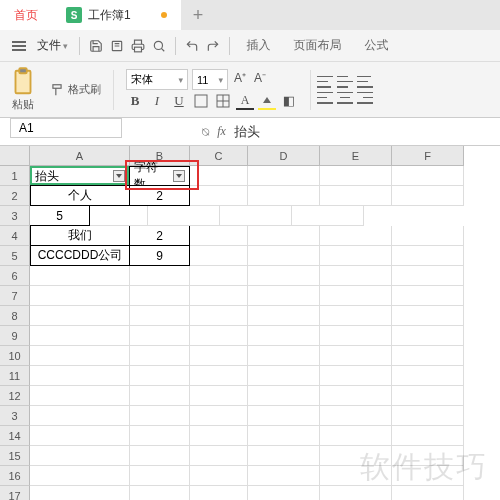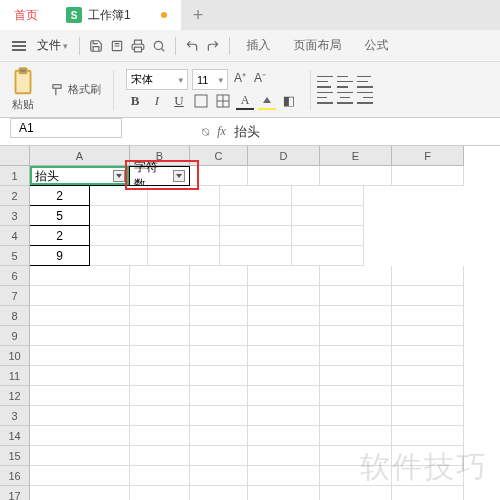--- a/index.html
+++ b/index.html
@@ -294,41 +294,44 @@
         <div class="cell data-border data-border-t" style="width: 60px; justify-content: space-between; padding: 0px 4px;">
           <span>字符数</span>
           <span class="filter-btn"></span>
         </div>
         <div class="cell" style="width: 58px;"></div>
         <div class="cell" style="width: 72px;"></div>
         <div class="cell" style="width: 72px;"></div>
         <div class="cell" style="width: 72px;"></div>
       </div>
       <div class="cell-row">
+        <div class="cell data-border data-border-l" style="width: 100px;">个人</div>
         <div class="cell data-border" style="width: 60px;">2</div>
         <div class="cell" style="width: 58px;"></div>
         <div class="cell" style="width: 72px;"></div>
         <div class="cell" style="width: 72px;"></div>
         <div class="cell" style="width: 72px;"></div>
       </div>
       <div class="cell-row">
         <div class="cell data-border" style="width: 60px;">5</div>
         <div class="cell" style="width: 58px;"></div>
         <div class="cell" style="width: 72px;"></div>
         <div class="cell" style="width: 72px;"></div>
         <div class="cell" style="width: 72px;"></div>
       </div>
       <div class="cell-row">
+        <div class="cell data-border data-border-l" style="width: 100px;">我们</div>
         <div class="cell data-border" style="width: 60px;">2</div>
         <div class="cell" style="width: 58px;"></div>
         <div class="cell" style="width: 72px;"></div>
         <div class="cell" style="width: 72px;"></div>
         <div class="cell" style="width: 72px;"></div>
       </div>
       <div class="cell-row">
+        <div class="cell data-border data-border-l" style="width: 100px;">CCCCDDD公司</div>
         <div class="cell data-border" style="width: 60px;">9</div>
         <div class="cell" style="width: 58px;"></div>
         <div class="cell" style="width: 72px;"></div>
         <div class="cell" style="width: 72px;"></div>
         <div class="cell" style="width: 72px;"></div>
       </div>
       <div class="cell-row">
         <div class="cell" style="width: 100px;"></div>
         <div class="cell" style="width: 60px;"></div>
         <div class="cell" style="width: 58px;"></div>

